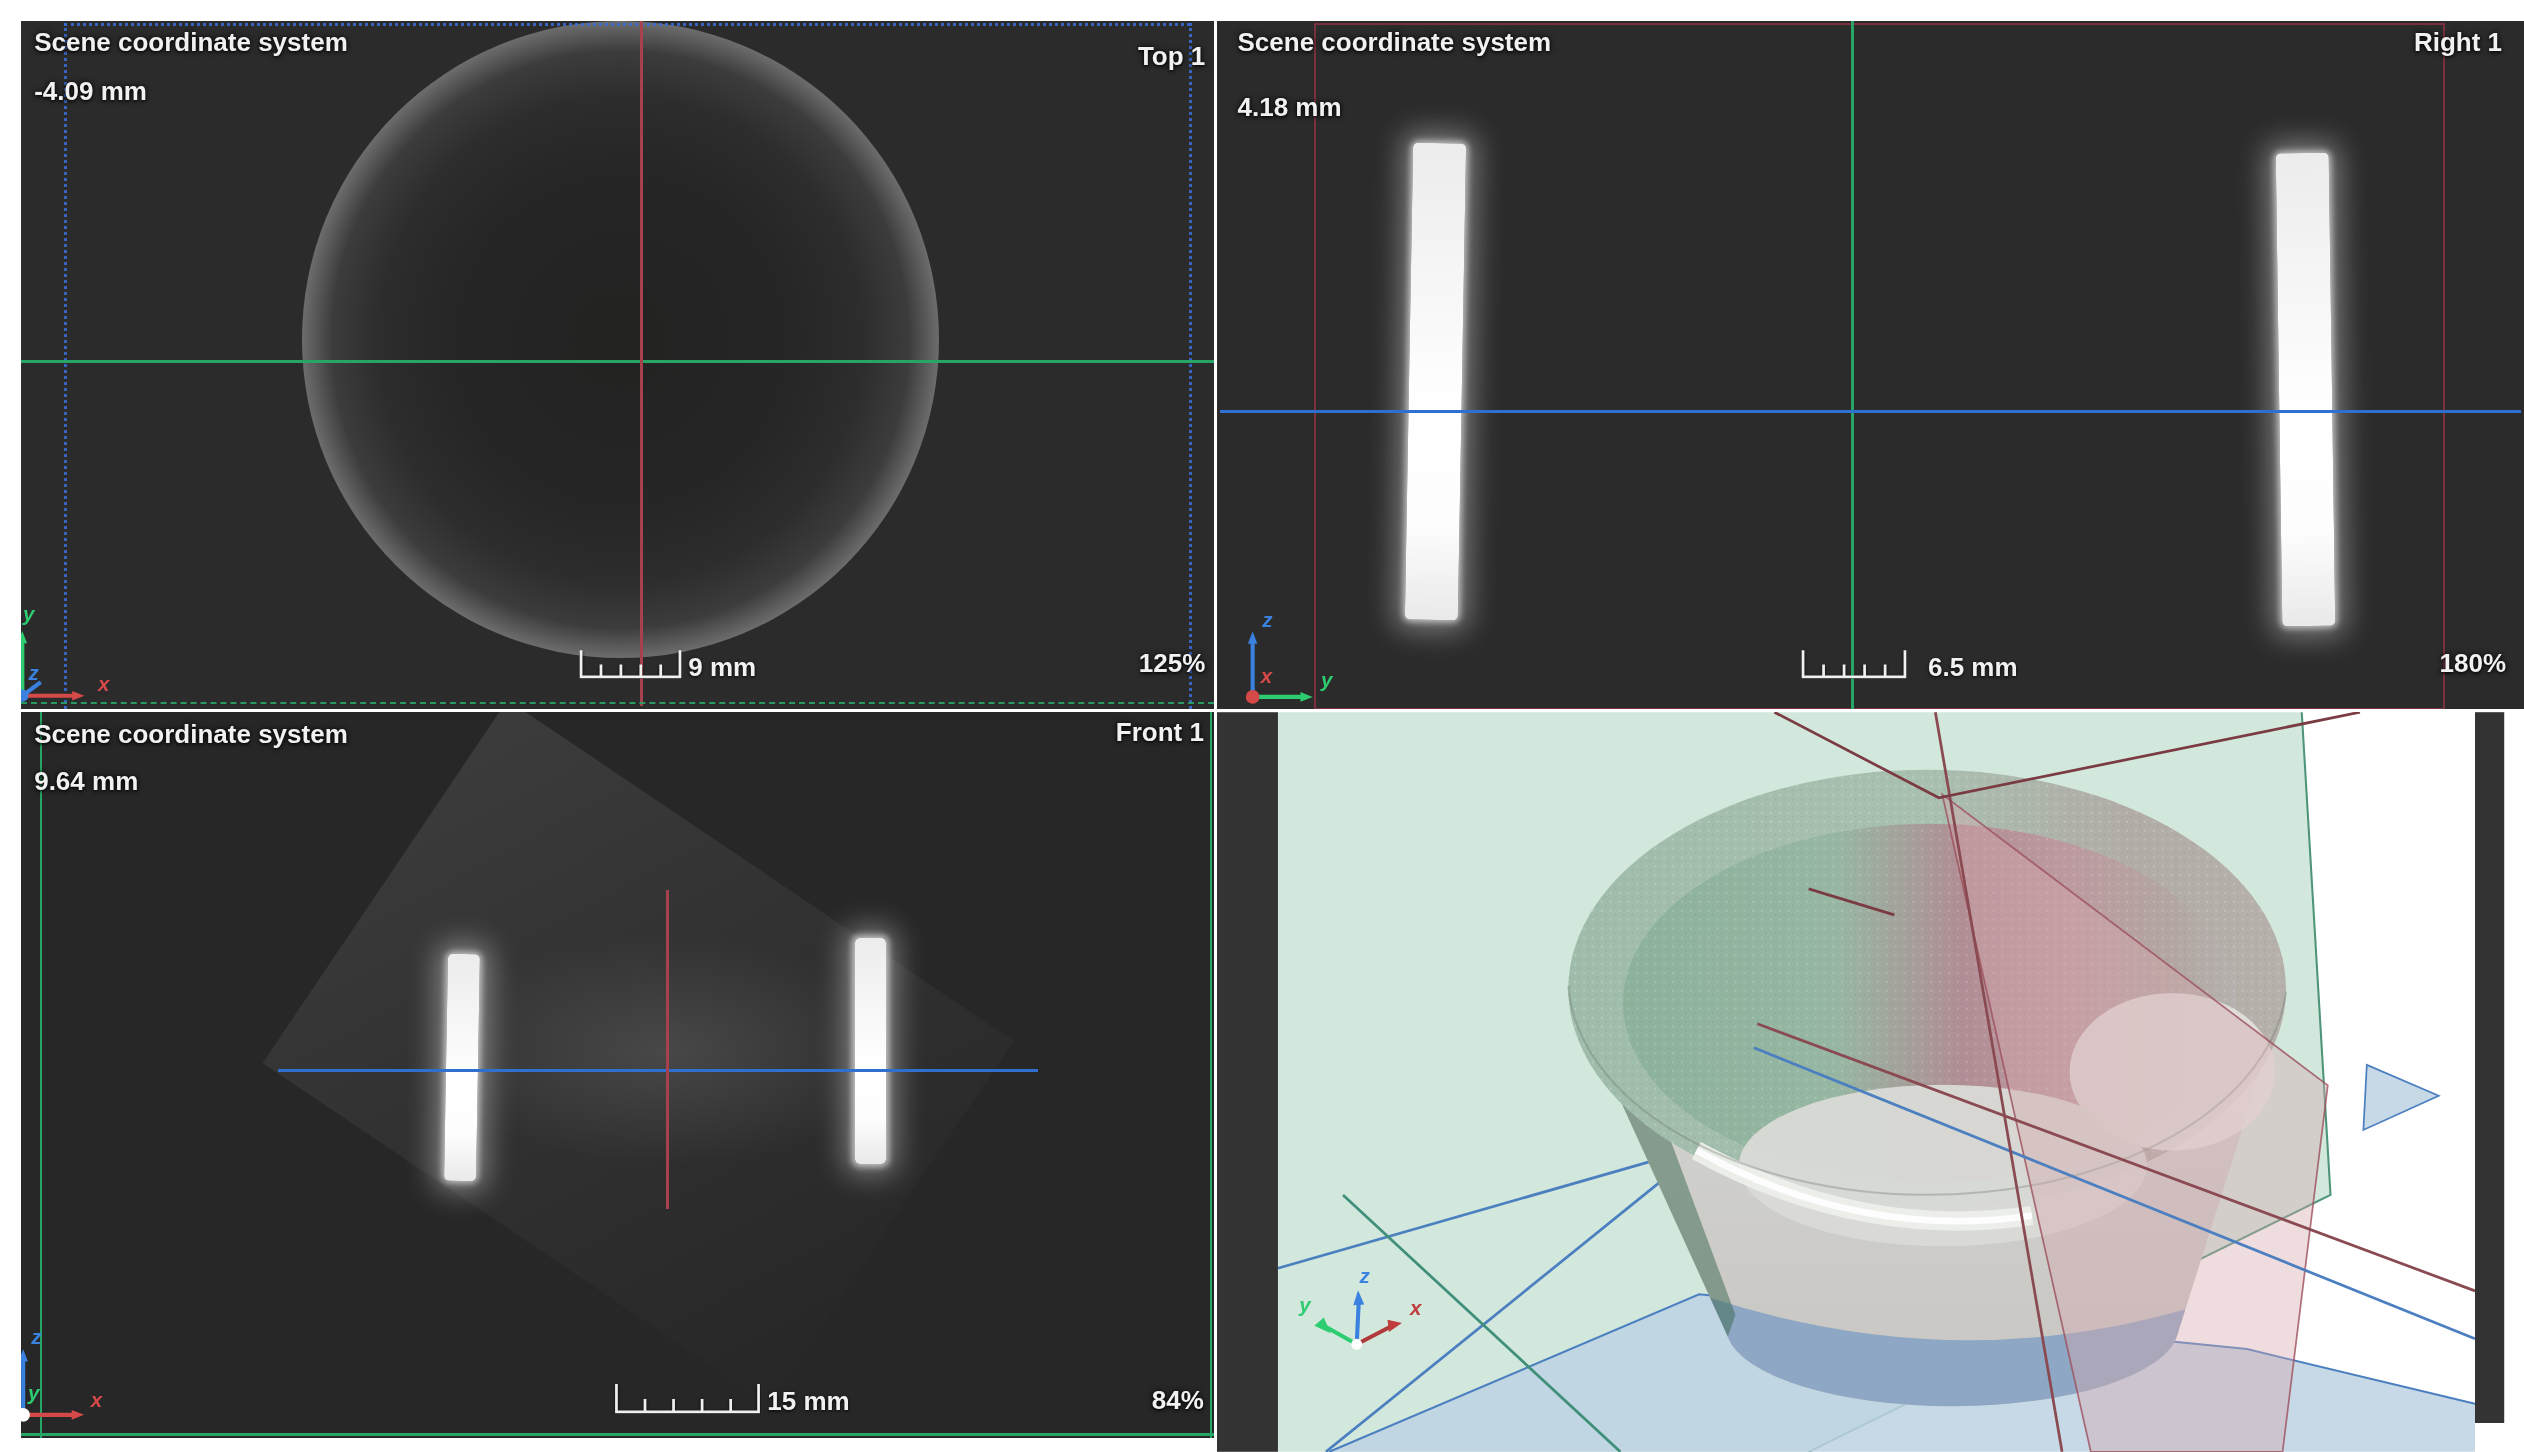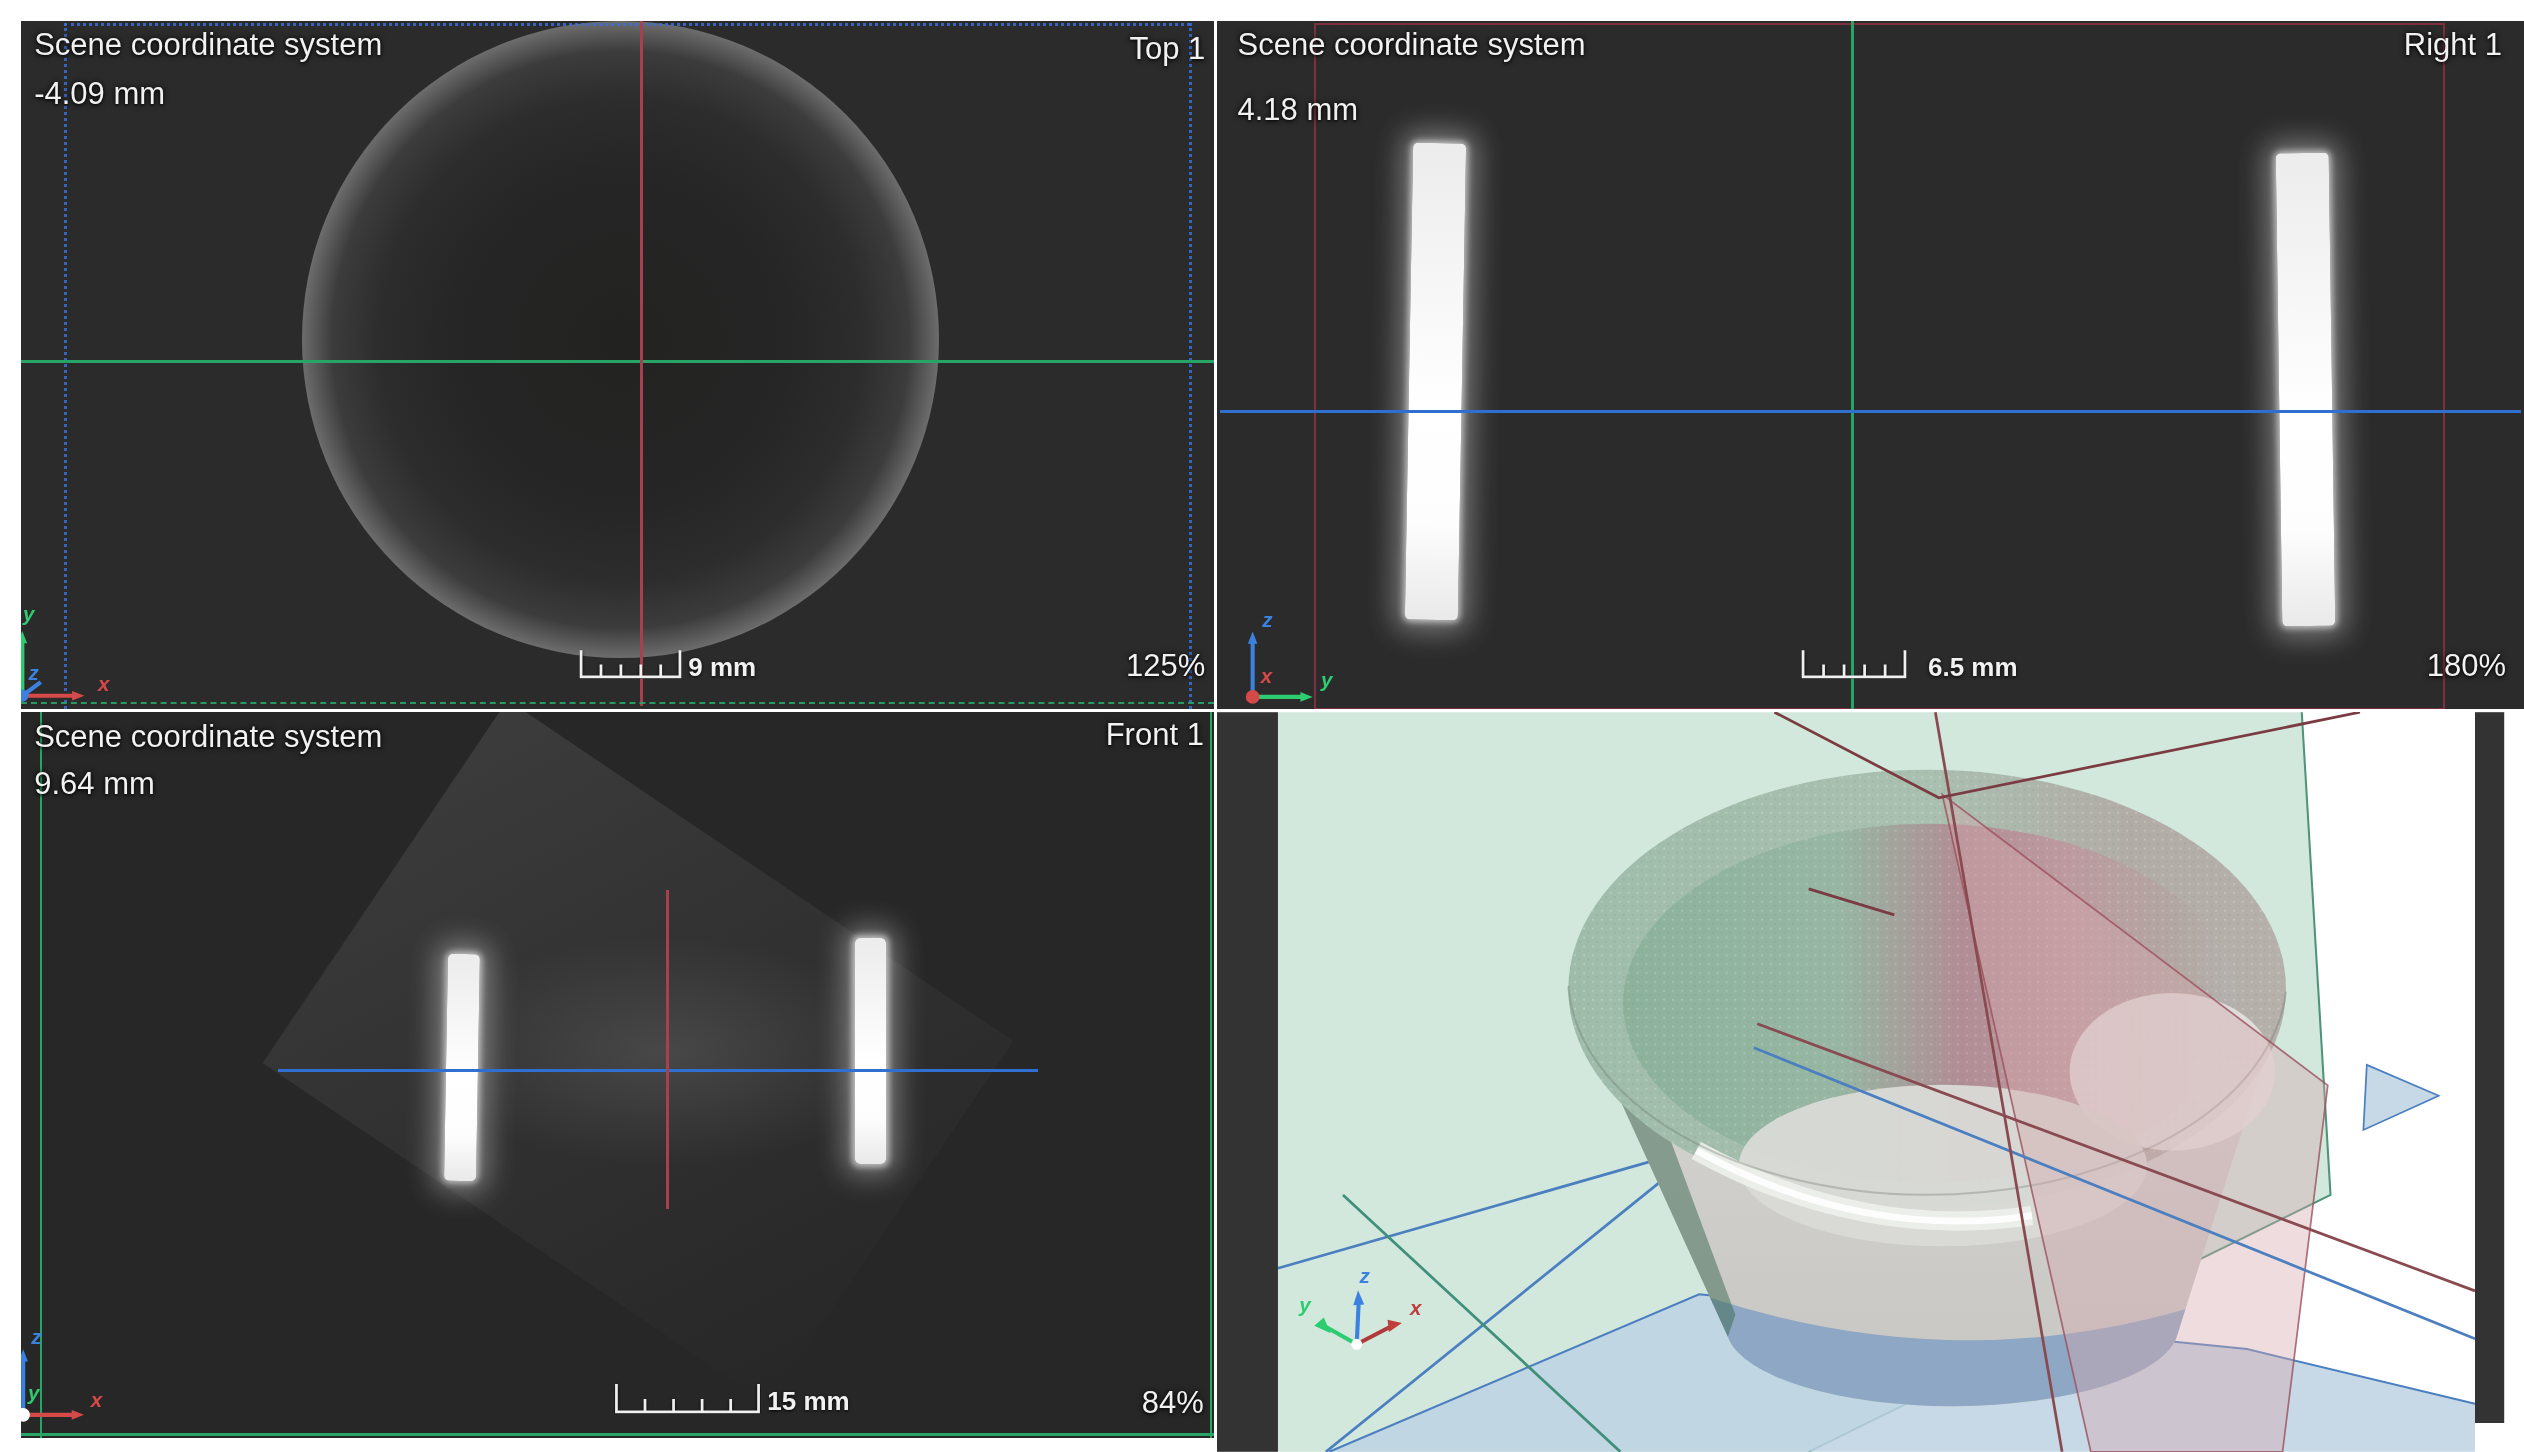--- a/index.html
+++ b/index.html
@@ -1,19 +1,19 @@
 <!DOCTYPE html>
 <html style="--viewport-bg: #2c2b2b; --viewport-bg-front: #272727; --text: #f1f1f1; --crosshair-green: #27a567; --crosshair-red: #a8414e; --crosshair-blue: #2e6fd0; --bbox-blue: #3a6fd8; --bbox-red: #7c2f3c; --axis-x: #d64949; --axis-y: #2ecc71; --axis-z: #3b82e0; --plane-green-fill: #cfe6d9; --plane-green-edge: #4e9478; --plane-blue-fill: #bdd2e3; --plane-blue-edge: #4b7fc0; --plane-red-fill: #d4a7ad; --plane-red-edge: #9c4f5c; --strip-dark: #333333;font-size:11px"><head>
 <meta charset="utf-8">
 <style>
   html,body{margin:0;padding:0;background:#fff;}
   #root{position:relative;width:2525px;height:1452px;background:#ffffff;overflow:hidden;
         font-family:"Liberation Sans",sans-serif;}
   .vp{position:absolute;overflow:hidden;background:var(--viewport-bg);}
-  .vp-label{position:absolute;color:var(--text);font-size:31px;font-weight:400;
+  .vp-label{position:absolute;color:var(--text);font-size:26px;font-weight:700;
             text-shadow:0 1.4px 3.4px rgba(0,0,0,.95),0 0 6.2px rgba(0,0,0,.7);white-space:nowrap;text-align:right;}
   .hline{position:absolute;height:3.4px;}
   .vline{position:absolute;width:3.4px;}
   .scale-group{position:absolute;display:flex;align-items:flex-end;gap:6.8px;}
   .scale-text{color:var(--text);font-size:26px;font-weight:600;
               text-shadow:0 1.4px 3.4px rgba(0,0,0,.95);position:relative;top:4.1px;}
   .bar{position:absolute;border-radius:4.8px;
        background:linear-gradient(to bottom,#ececec 0%,#ffffff 55%,#fdfdfd 80%,#e9e9e9 100%);
        box-shadow:0 0 29px 11px rgba(255,255,255,.38),0 0 6.8px 2.1px rgba(255,255,255,.6);}
   .gizmo-text{font-size:30px;font-weight:700;font-style:italic;}
@@ -33,21 +33,21 @@
     <div style="position:absolute;left:43px;top:2.1px;width:1126px;height:0;border-top:3.4px dotted var(--bbox-blue);opacity:.85;"></div>
     <div style="position:absolute;left:43px;top:2.1px;height:686px;width:0;border-left:3.4px dotted var(--bbox-blue);opacity:.85;"></div>
     <div style="position:absolute;left:1168px;top:2.1px;height:686px;width:0;border-left:3.4px dotted var(--bbox-blue);opacity:.85;"></div>
 
     <div class="hline" style="left:0;top:339px;width:1193px;background:var(--crosshair-green);"></div>
     <div class="vline" style="left:619px;top:0;height:685px;background:var(--crosshair-red);"></div>
     <div style="position:absolute;left:0;top:681px;width:1193px;height:0;border-top:2.7px dashed var(--crosshair-green);opacity:.9;"></div>
 
     <div class="vp-label" style="left:13.7px;top:6.8px;">Scene coordinate system</div>
     <div class="vp-label" style="left:13.7px;top:55px;">-4.09 mm</div>
-    <div class="vp-label" style="right:8.2px;top:10px;">Top 1</div>
+    <div class="vp-label" style="right:8.2px;top:20px;">Top 1</div>
     <div class="vp-label" style="right:8.2px;top:627px;">125%</div>
 
     <div class="scale-group" style="left:558px;top:625px;">
       <svg width="103" height="33" viewBox="0 0 150 48">
         <path d="M3,6 V45 H147 V6 M32,27 V45 M61,27 V45 M90,27 V45 M119,27 V45" stroke="#f0f0f0" stroke-width="4" fill="none" style="filter:drop-shadow(0 2px 2px rgba(0,0,0,.9));"></path>
       </svg>
       <span class="scale-text">9 mm</span>
     </div>
 
     <svg width="123" height="116" viewBox="0 0 180 170" style="position:absolute;left:-8.2px;top:569px;overflow:visible;">

